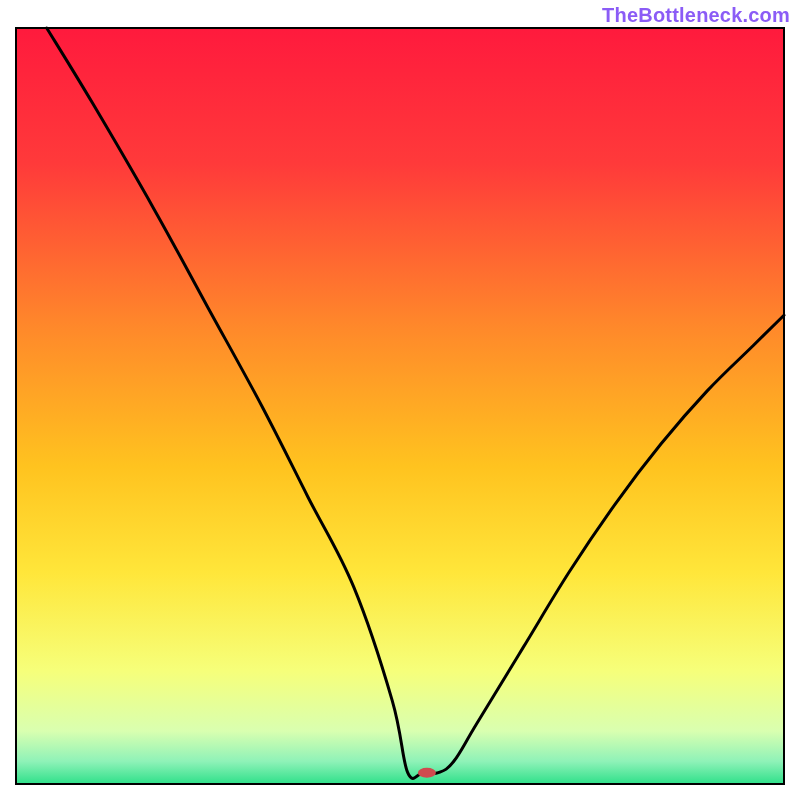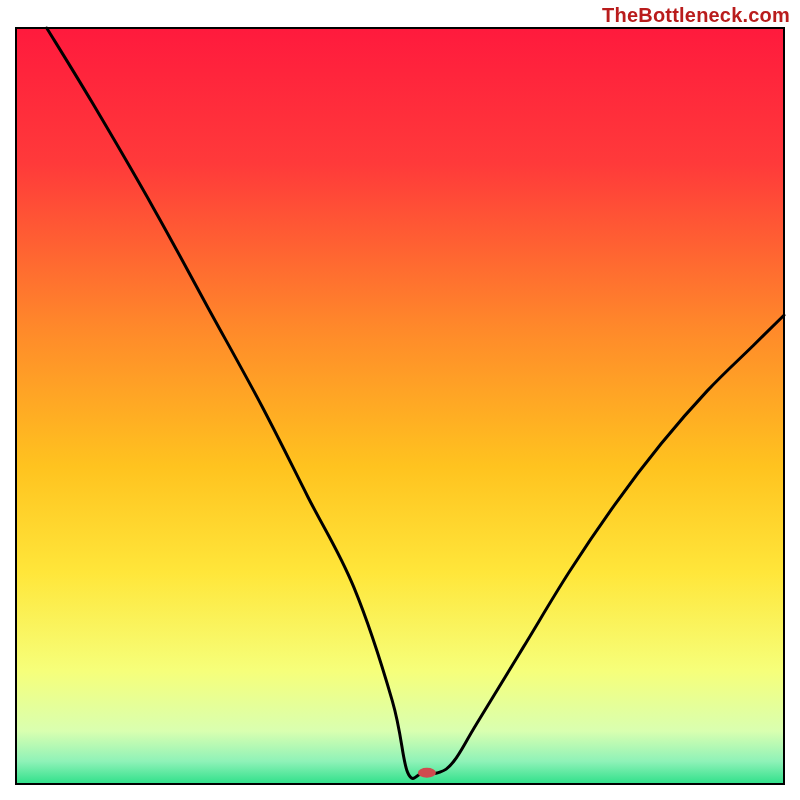--- a/index.html
+++ b/index.html
@@ -15,21 +15,21 @@
     position: relative;
     width: 800px;
     height: 800px;
   }
   .watermark {
     position: absolute;
     top: 4px;
     right: 10px;
     font-size: 20px;
     font-weight: 600;
-    color: #b91c1c;
+    color: #8b5cf6;
     letter-spacing: 0.2px;
     z-index: 10;
   }
   svg.chart {
     display: block;
     width: 800px;
     height: 800px;
   }
 </style>
 </head>

